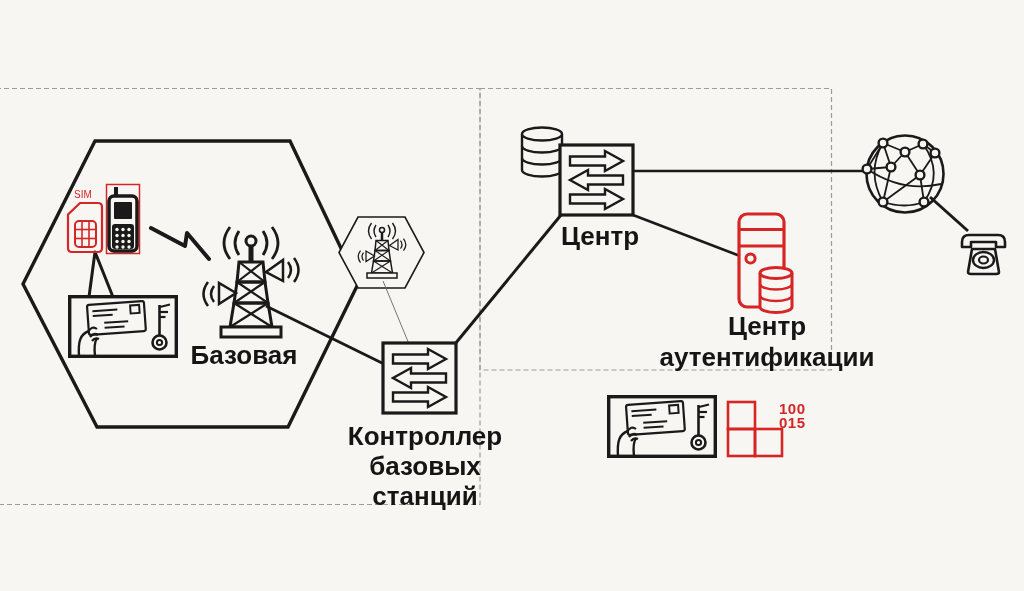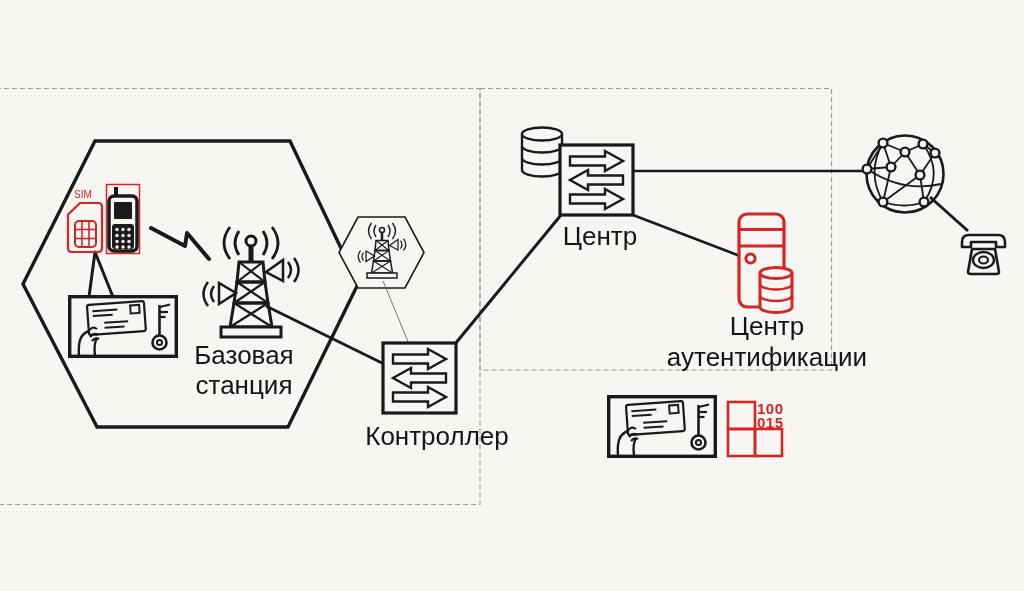--- a/index.html
+++ b/index.html
@@ -9,25 +9,25 @@
   #canvas{position:relative;width:1024px;height:591px;background:var(--background);overflow:hidden;
           font-family:"Liberation Sans", sans-serif;}
   svg{position:absolute;left:0;top:0;}
   .k{stroke:var(--ink);fill:none;}
   .kf{stroke:var(--ink);fill:var(--background);}
   .ks{fill:var(--ink);stroke:none;}
   .r{stroke:var(--accent-red);fill:none;}
   .rf{stroke:var(--accent-red);fill:var(--background);}
   .dash{stroke:var(--dashed-border);fill:none;stroke-dasharray:5 3;}
   .thin{stroke:#666;}
-  .label{position:absolute;text-align:center;color:#151515;font-size:26px;line-height:30px;}
+  .label{position:absolute;text-align:center;color:#151515;font-size:26px;line-height:30px;font-weight:bold;}
   .label.tall{line-height:31px;}
   .tag{position:absolute;color:var(--accent-red);font-size:10px;line-height:14px;}
   .bin{position:absolute;color:var(--accent-red);font-size:15px;line-height:13.5px;font-weight:bold;
-       letter-spacing:0.5px;}
+       letter-spacing:0.5px;margin-left:22px;}
 </style>
 </head>
 <body>
 
 <div id="canvas">
 
 <svg width="1024" height="591" viewBox="0 0 1024 591">
   <defs>
 
     <g id="arrow">
@@ -218,25 +218,25 @@
 
   <g>
     <rect x="728" y="402" width="27" height="27" class="r" stroke-width="2.6"></rect>
     <rect x="728" y="429" width="27" height="27" class="r" stroke-width="2.6"></rect>
     <rect x="755" y="429" width="27" height="27" class="r" stroke-width="2.6"></rect>
   </g>
 </svg>
 
 <div class="label" style="left:134px;top:340px;width:220px">
   <div>Базовая</div>
-  <div>станция</div>
-</div>
-
-<div class="label" style="left:326px;top:421px;width:222px">
+</div>
+
+<div class="label" style="left:314px;top:421px;width:222px">
   <div>Контроллер</div>
+  <div>базовых станций</div>
 </div>
 
 <div class="label tall" style="left:490px;top:221px;width:220px">
   <div>Центр</div>
 </div>
 
 <div class="label tall" style="left:647px;top:311px;width:240px">
   <div>Центр</div>
   <div>аутентификации</div>
 </div>

